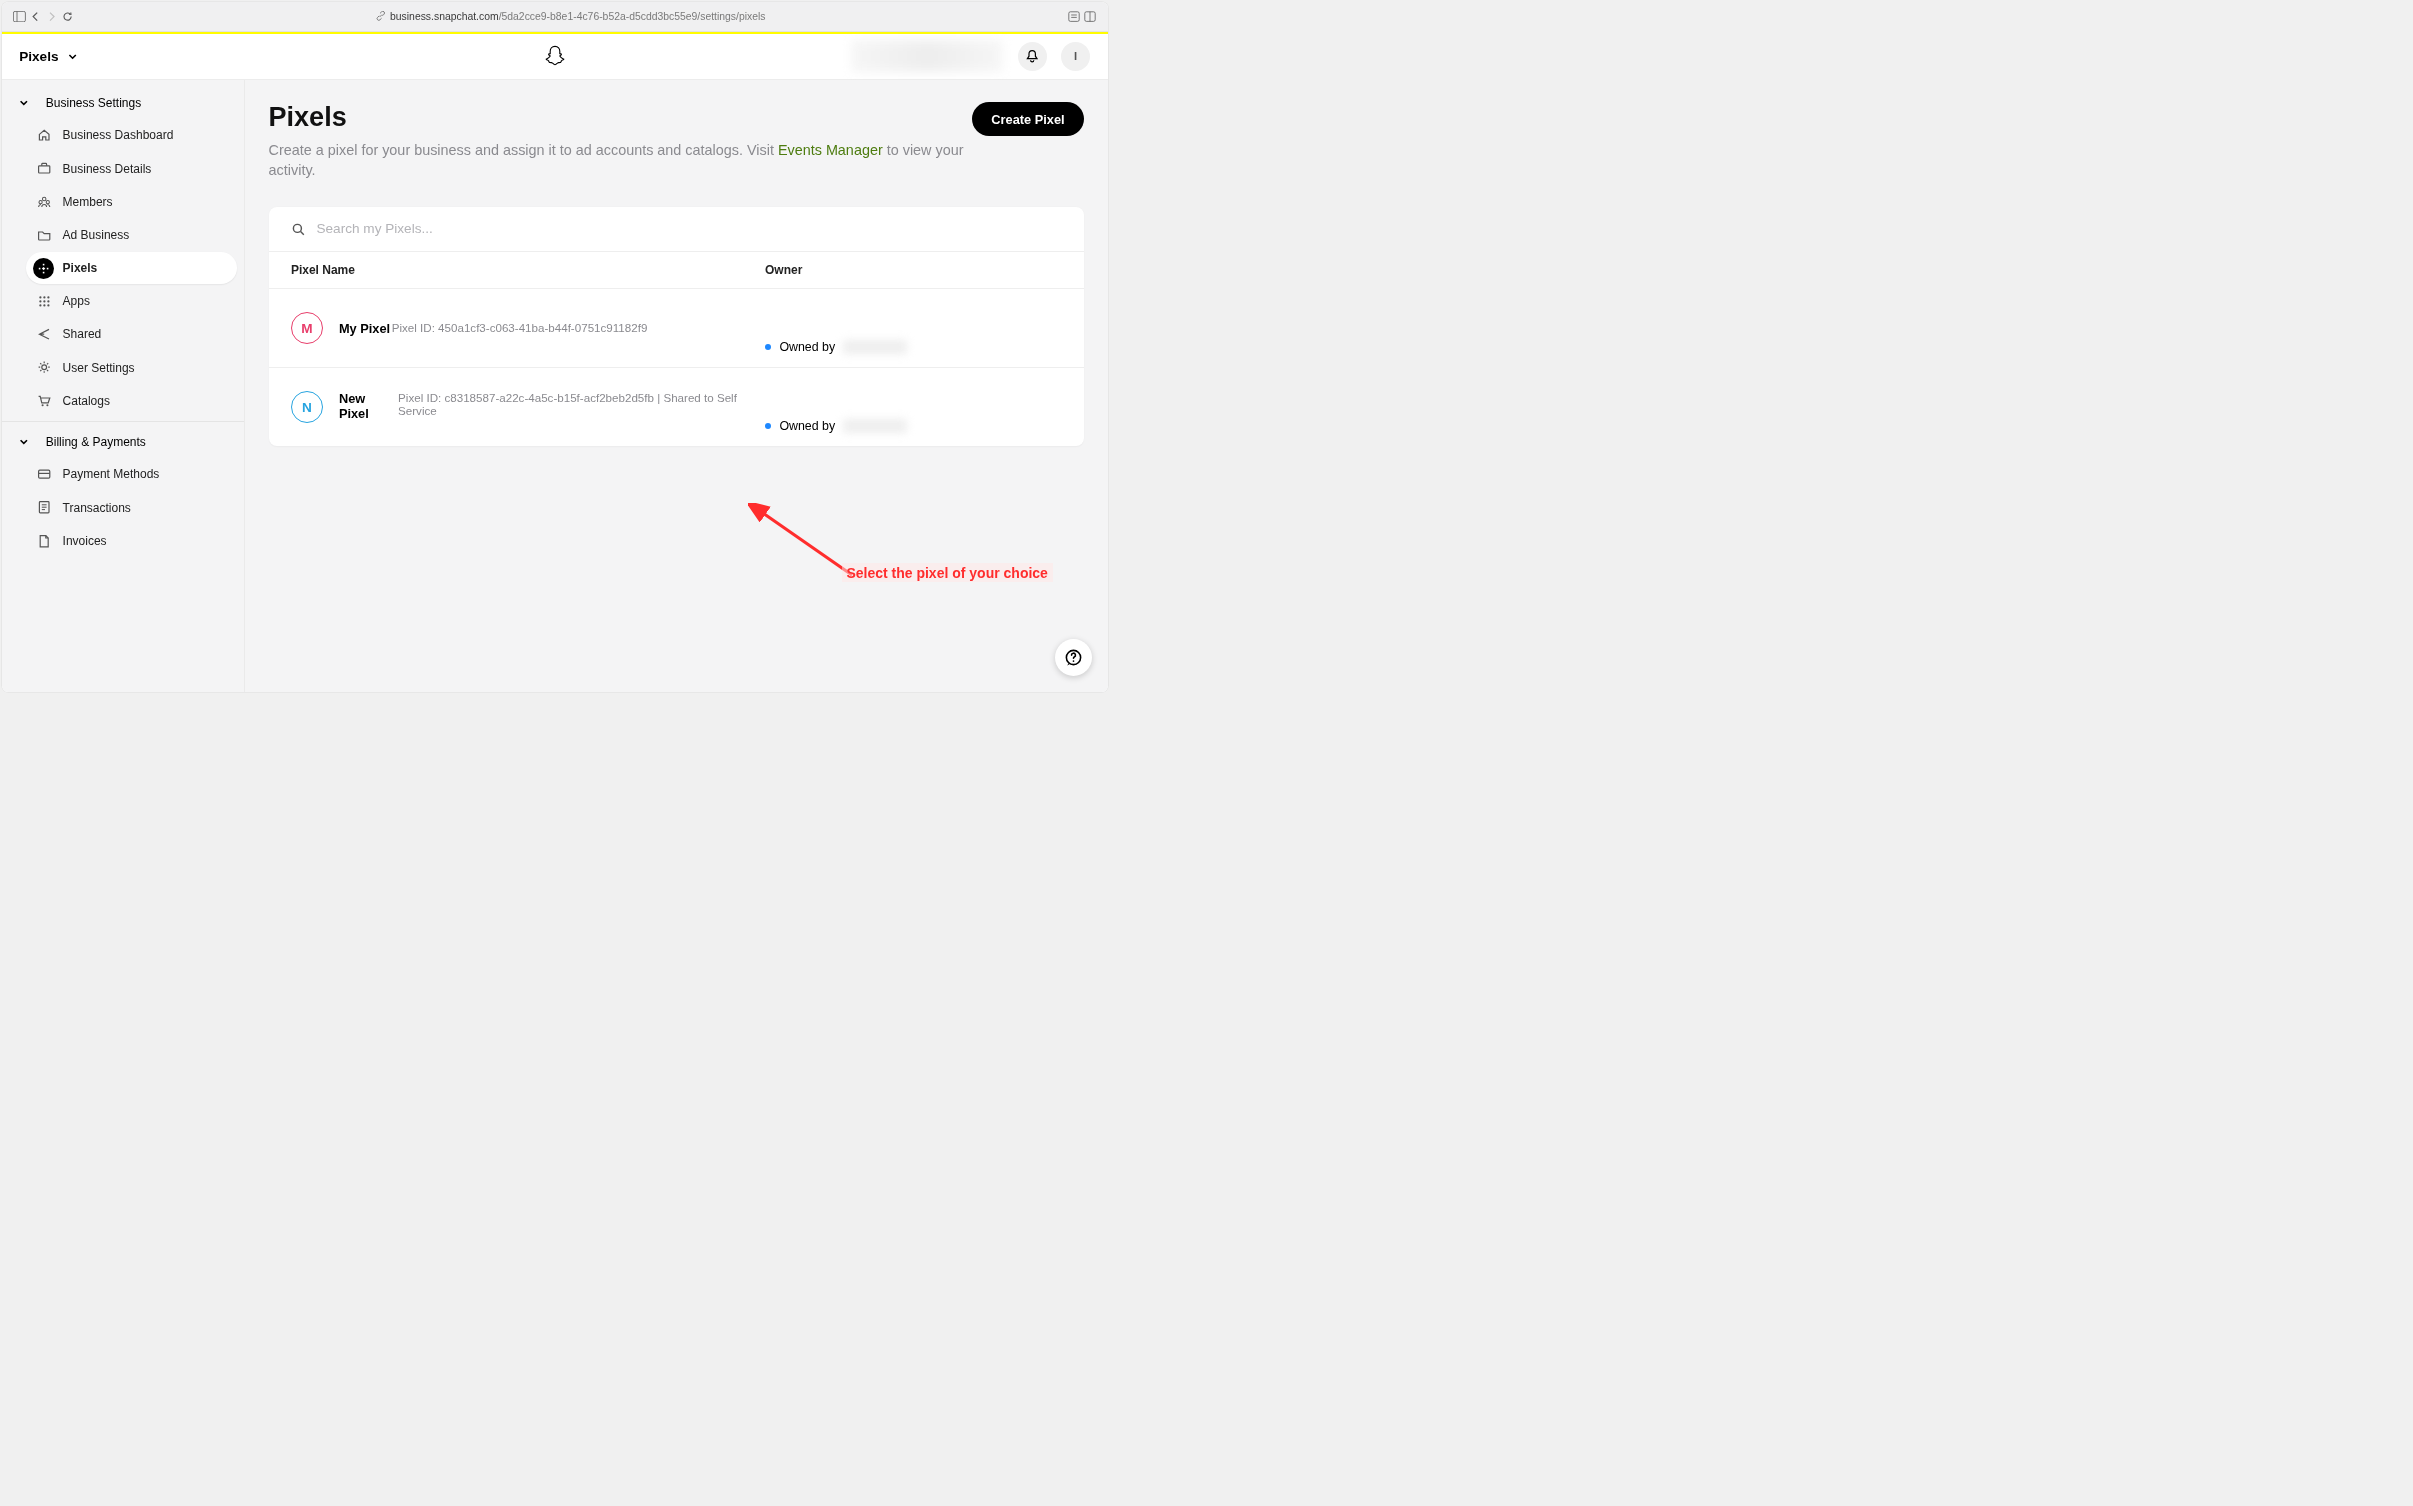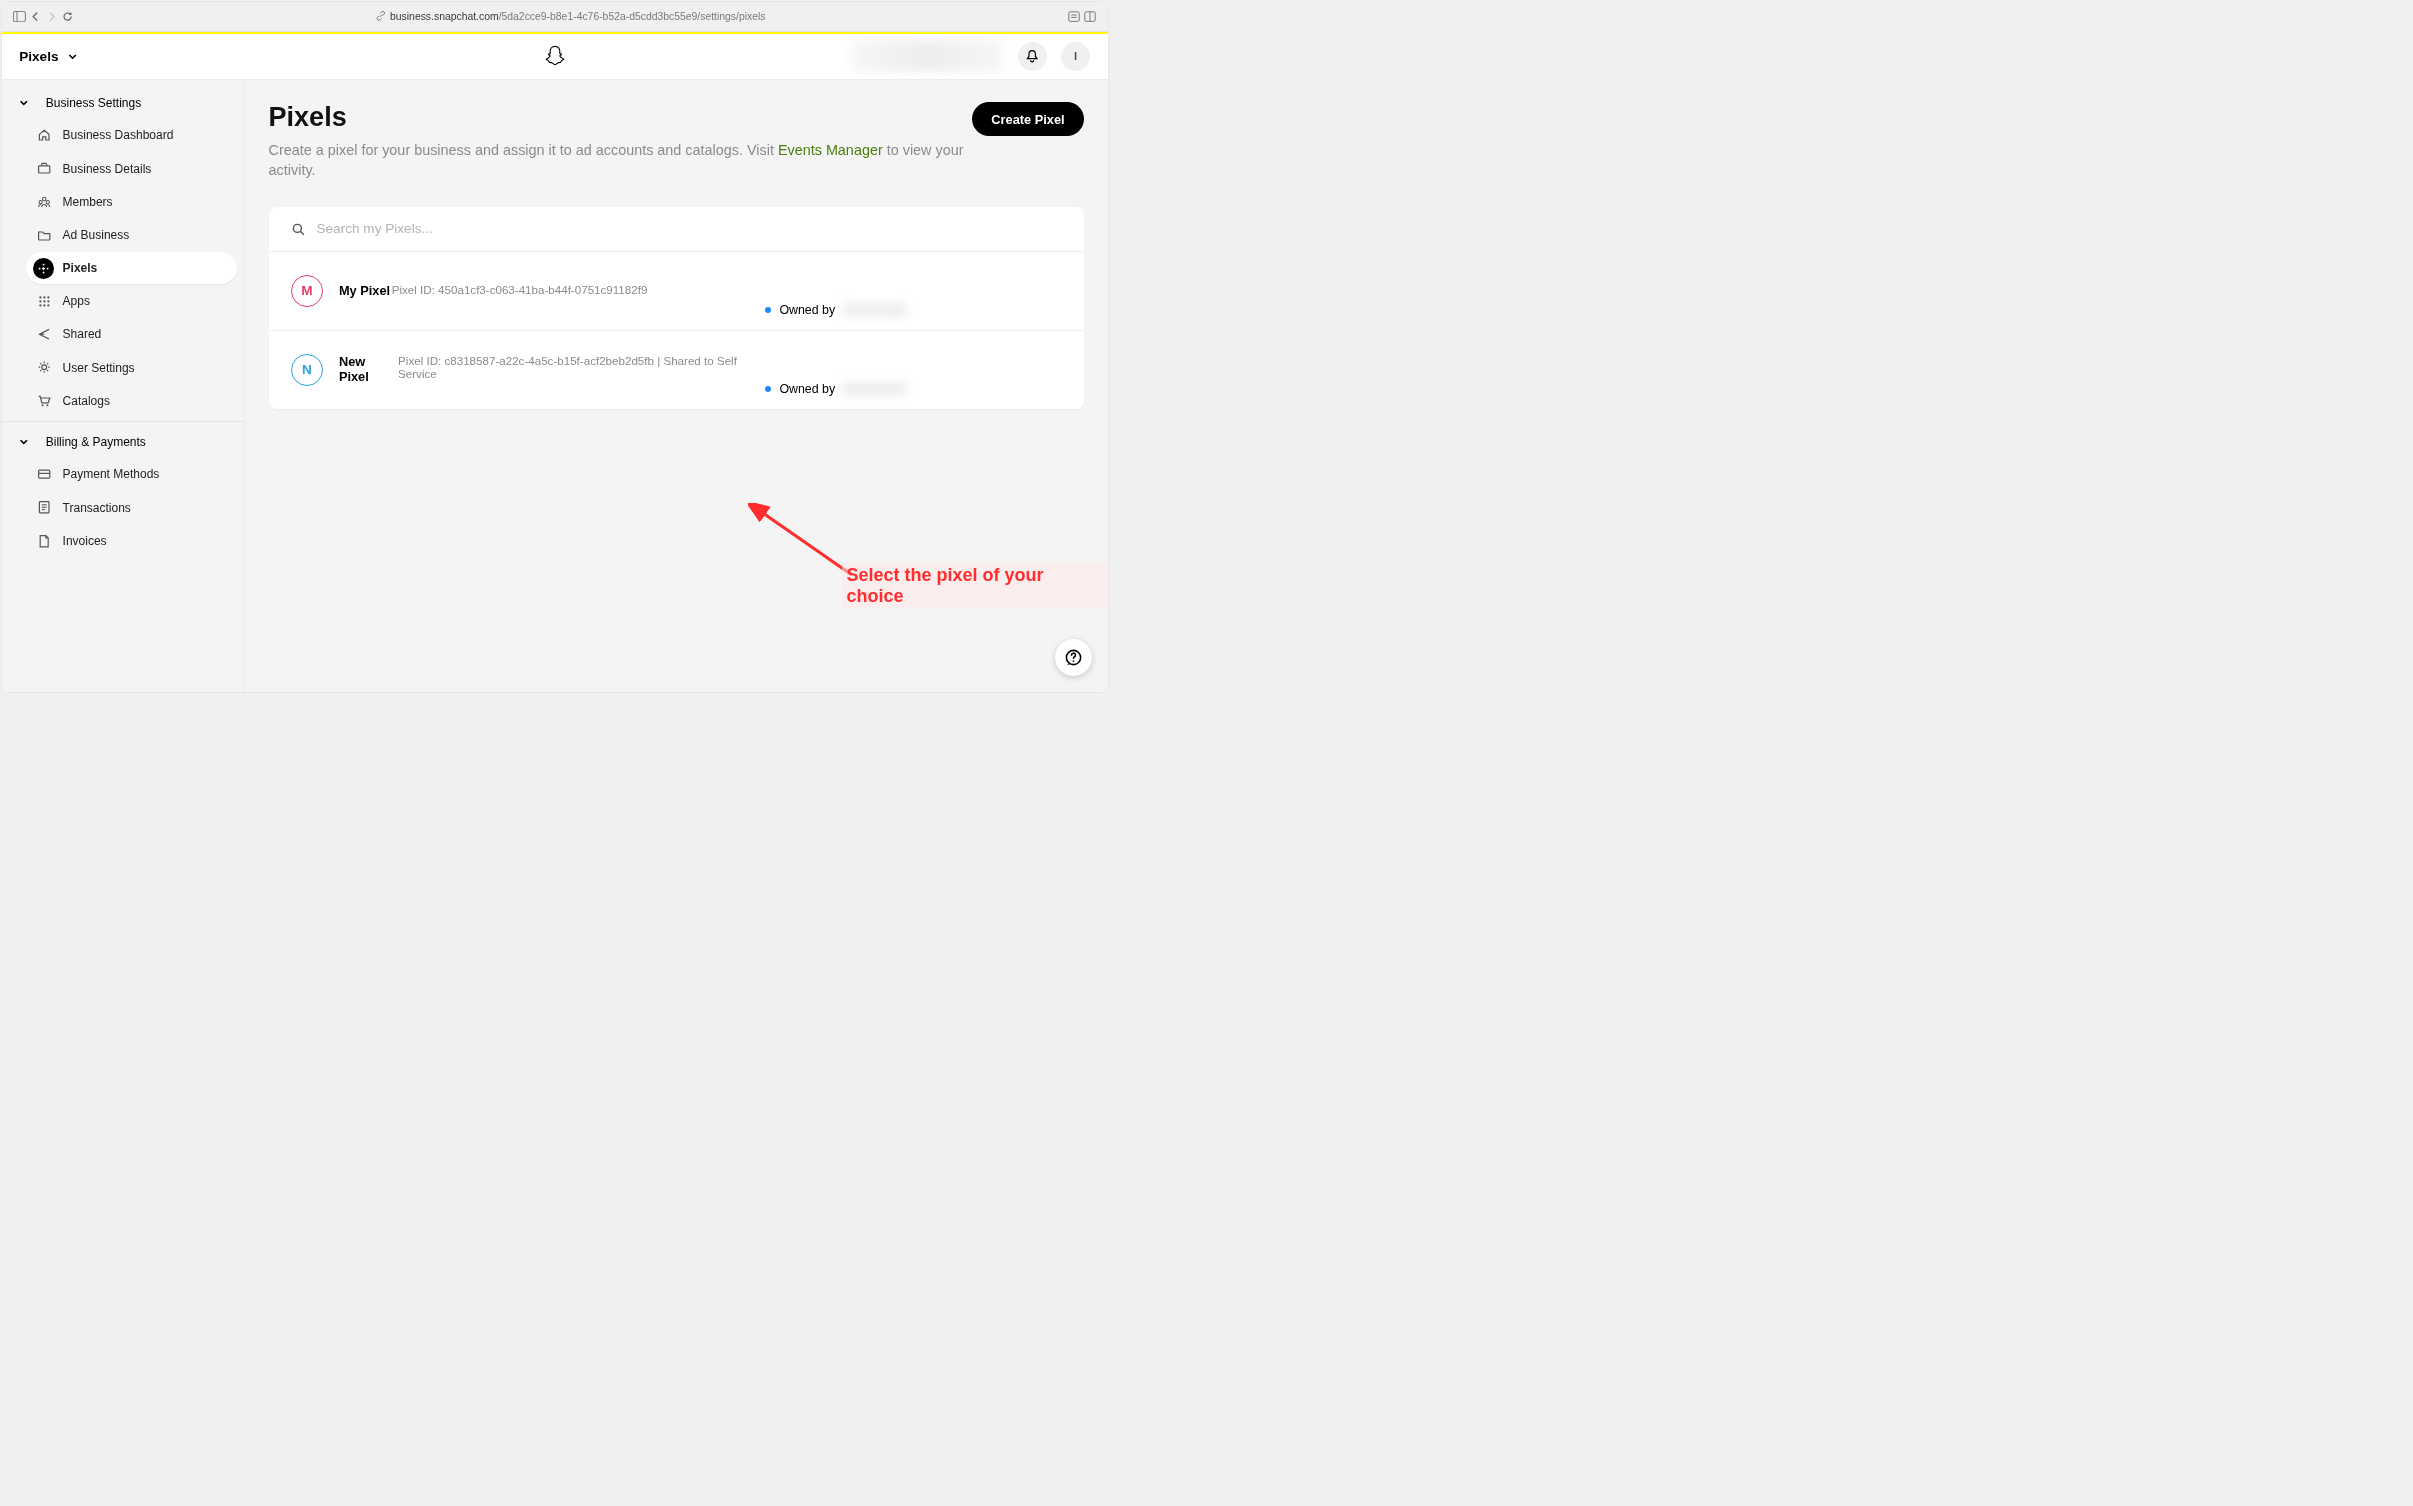--- a/index.html
+++ b/index.html
@@ -59,21 +59,21 @@
     .pa-blue { border-color:#27a4e0; color:#27a4e0; }
     .pixel-info { display:flex; flex-direction:row; gap:1.6px; }
     .pixel-name { font-weight:700; font-size:12.8px; }
     .pixel-sub { font-size:11.6px; color:#8a8a8f; max-width: 415px; }
     .owner-cell { display:flex; align-items:center; gap:8px; font-size:12.4px;margin-top:38px; }
     .dot { width:6.4px; height:6.4px; border-radius:50%; background:#1e88ff; }
     .owner-blur { width:64px; height:14.4px; background:#ddd; filter: blur(4px); border-radius:2.4px; opacity:0.5; }
 
     
     .annot-arrow { position:absolute; left: 503px; top: 423px; transform: translate(0,0); pointer-events:none; }
-    .annot-text { position:absolute; left: 597px; top: 483px; color:#ff2d2d; font-weight:800; font-size: 18px; background: rgba(255,230,230,0.5); padding: 1.6px 4.8px; }
+    .annot-text { position:absolute; left: 597px; top: 483px; color:#ff2d2d; font-weight:800; font-size: 14px; background: rgba(255,230,230,0.5); padding: 1.6px 4.8px; }
 
     .help-fab { position:absolute; right: 16px; bottom: 16px; width:37px; height:37px; border-radius:50%; background:#fff; box-shadow:0 1.6px 6.4px rgba(0,0,0,0.18); display:flex; align-items:center; justify-content:center; cursor:pointer; }
 
     svg { display:block; }
   </style>
 </head>
 <body>
 
 <div class="viewport">
 
@@ -300,20 +300,24 @@
         <button class="create-btn">Create Pixel</button>
       </div>
 
       <div class="card">
         <div class="search-row">
           <svg width="14.4" height="14.4" viewBox="0 0 18 18">
               <circle cx="8" cy="8" r="5" fill="none" stroke="#555" stroke-width="1.8"></circle>
               <line x1="12" y1="12" x2="16" y2="16" stroke="#555" stroke-width="1.8"></line>
             </svg>
           <input type="text" placeholder="Search my Pixels..." style="">
+        </div>
+        <div class="thead">
+          <div class="col-name">Pixel Name</div>
+          <div class="col-owner">Owner</div>
         </div>
 
         <div class="row">
           <div class="col-name" style="display:flex;align-items:center;">
             <div class="pixel-avatar pa-pink">M</div>
             <div class="pixel-info">
               <span class="pixel-name">My Pixel</span>
               <span class="pixel-sub">Pixel ID: 450a1cf3-c063-41ba-b44f-0751c91182f9</span>
             </div>
           </div>

